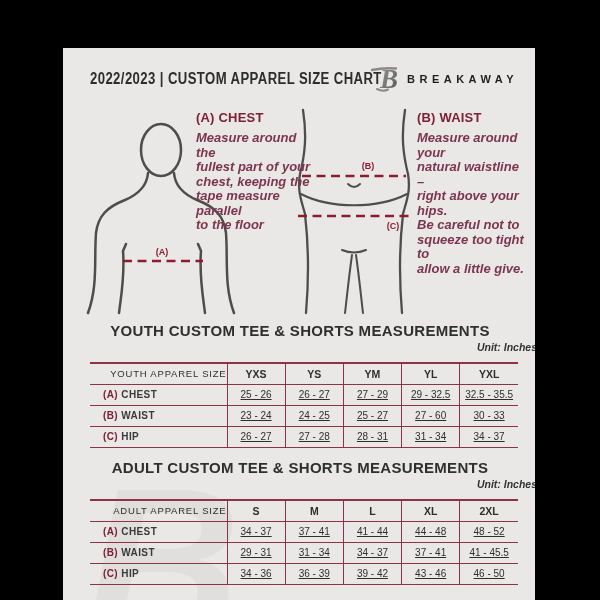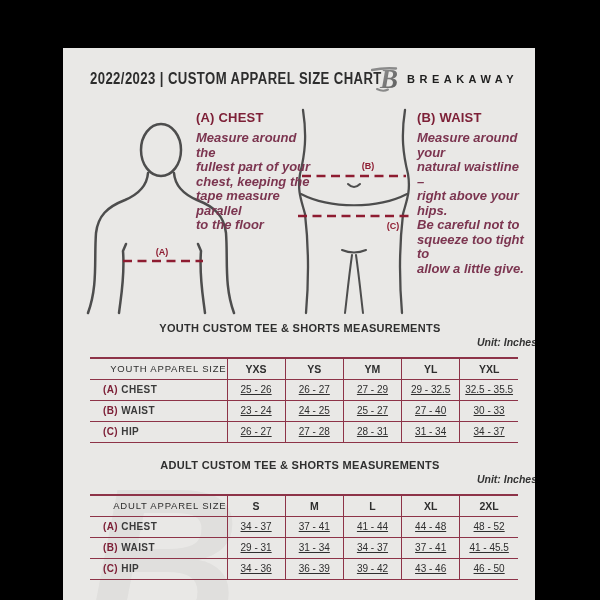--- a/index.html
+++ b/index.html
@@ -36,21 +36,21 @@
   .note{position:absolute;z-index:2;}
   .note h3{font-size:13px;font-weight:800;color:var(--accent_maroon);letter-spacing:.2px;}
   .note p{margin-top:6px;font-size:13px;font-style:italic;font-weight:600;line-height:1.12;
     color:var(--note_text);white-space:pre-line;}
   .note-chest{left:133px;top:62px;width:115px;}
   .note-waist{left:354px;top:62px;width:112px;}
   .note-hips{left:354px;top:164px;width:112px;}
 
   
   .tbl-section{position:absolute;left:0;width:474px;z-index:1;}
-  .tbl-title{text-align:center;font-size:11px;font-weight:700;color:#2f2f2f;letter-spacing:.3px;}
+  .tbl-title{text-align:center;font-size:15px;font-weight:700;color:#2f2f2f;letter-spacing:.3px;}
   .tbl-unit{text-align:right;font-size:10.5px;font-style:italic;font-weight:700;color:#333;margin-top:2px;}
   table{border-collapse:collapse;table-layout:fixed;width:428px;margin:9px 0 0 27px;
     border-top:2px solid var(--table_border);}
   col.c0{width:137px;}
   th,td{border-bottom:1.5px solid var(--table_border);height:21px;padding:0;
     font-size:10px;color:#2e2e2e;text-align:center;vertical-align:middle;}
   th:not(:first-child),td:not(:first-child){border-left:1.5px solid var(--table_border);}
   th{font-weight:700;font-size:10.5px;}
   th.sizehdr{font-weight:400;font-size:9.5px;letter-spacing:.8px;text-align:right;padding-left:13px;}
   td.rowlabel{text-align:left;padding-left:13px;font-weight:600;letter-spacing:.4px;color:#3a3a3a;}
@@ -154,21 +154,21 @@
               <td class="val">26 - 27</td>
               <td class="val">27 - 29</td>
               <td class="val">29 - 32.5</td>
               <td class="val">32.5 - 35.5</td>
             </tr>
             <tr>
               <td class="rowlabel"><span class="prefix">(B) </span><span>WAIST</span></td>
               <td class="val">23 - 24</td>
               <td class="val">24 - 25</td>
               <td class="val">25 - 27</td>
-              <td class="val">27 - 40</td>
+              <td class="val">27 - 60</td>
               <td class="val">30 - 33</td>
             </tr>
             <tr>
               <td class="rowlabel"><span class="prefix">(C) </span><span>HIP</span></td>
               <td class="val">26 - 27</td>
               <td class="val">27 - 28</td>
               <td class="val">28 - 31</td>
               <td class="val">31 - 34</td>
               <td class="val">34 - 37</td>
             </tr>

